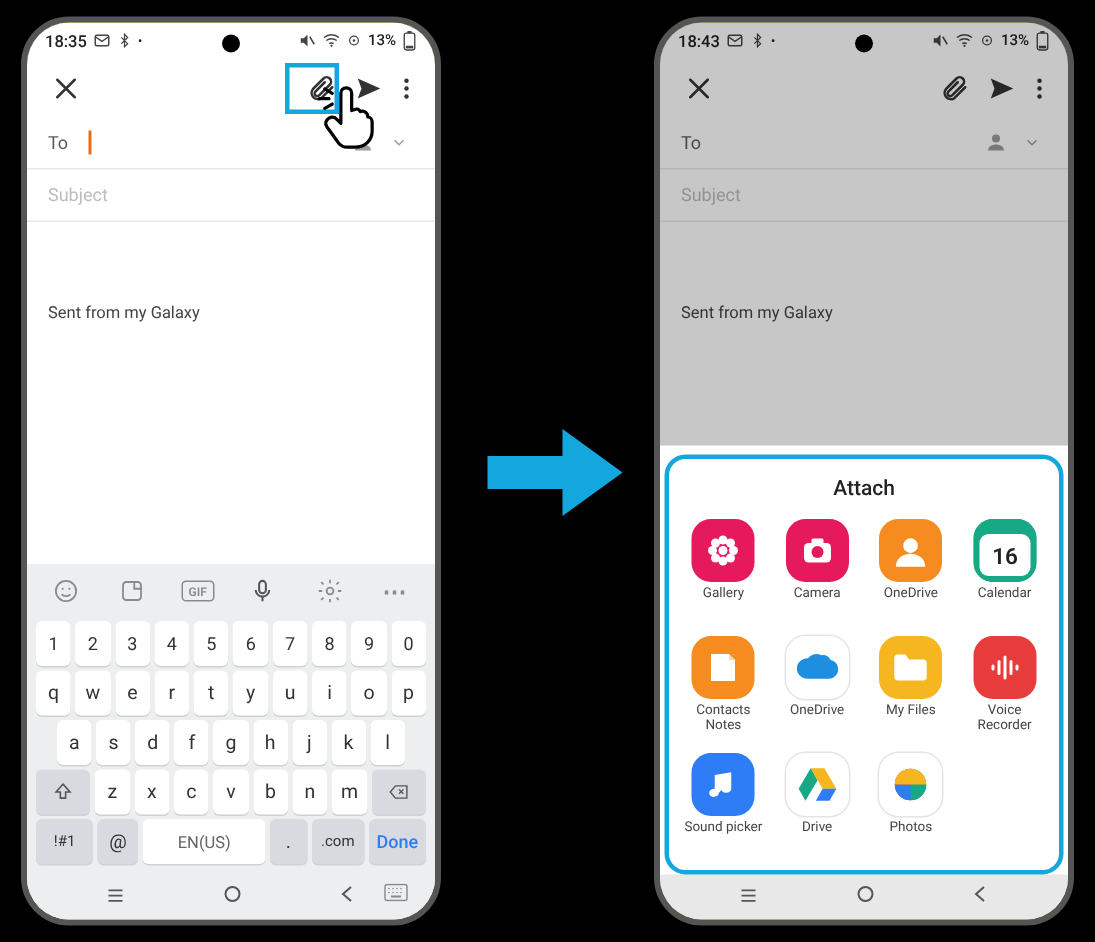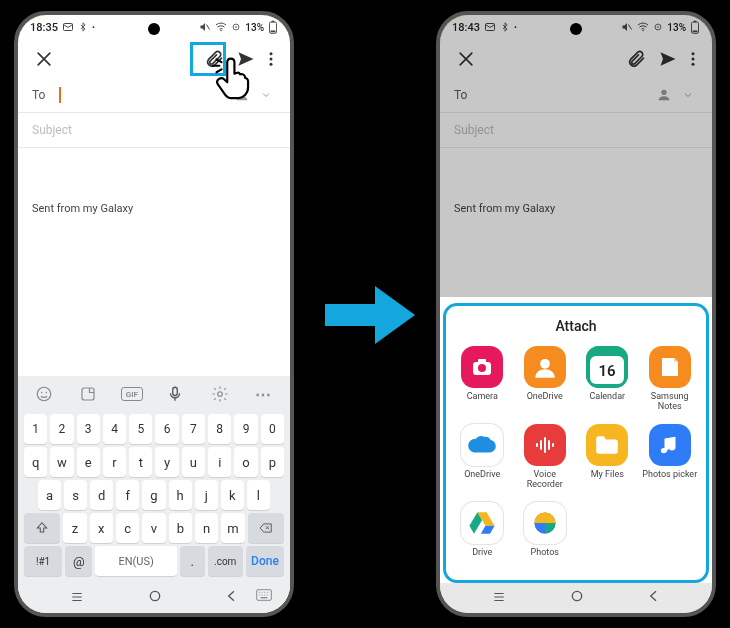--- a/index.html
+++ b/index.html
@@ -496,20 +496,36 @@
     </div>
 
     <div class="dim-overlay" style="bottom:316px; top:0; height:auto;"></div>
 
     <div class="sheet">
       <div class="sheet-title">Attach</div>
       <div class="grid" id="app-grid">
           <div class="app">
             <div class="ic" style="background: rgb(230, 25, 92);">
               <svg width="24" height="24" viewBox="0 0 24 24">
+                <circle cx="12" cy="12" r="3" fill="#fff"></circle>
+                <circle cx="12" cy="5" r="3" fill="#fff"></circle>
+                <circle cx="12" cy="19" r="3" fill="#fff"></circle>
+                <circle cx="5" cy="12" r="3" fill="#fff"></circle>
+                <circle cx="19" cy="12" r="3" fill="#fff"></circle>
+                <circle cx="7" cy="7" r="3" fill="#fff"></circle>
+                <circle cx="17" cy="7" r="3" fill="#fff"></circle>
+                <circle cx="7" cy="17" r="3" fill="#fff"></circle>
+                <circle cx="17" cy="17" r="3" fill="#fff"></circle>
+              </svg>
+            </div>
+            <div class="lbl">Gallery</div>
+          </div>
+          <div class="app">
+            <div class="ic" style="background: rgb(230, 25, 92);">
+              <svg width="24" height="24" viewBox="0 0 24 24">
                 <rect x="3" y="7" width="18" height="13" rx="3" fill="#fff"></rect>
                 <circle cx="12" cy="13" r="4" fill="#E6195C"></circle>
                 <rect x="8" y="4" width="8" height="4" rx="1" fill="#fff"></rect>
               </svg>
             </div>
             <div class="lbl">Camera</div>
           </div>
           <div class="app">
             <div class="ic" style="background: rgb(246, 139, 31);">
               <svg width="26" height="26" viewBox="0 0 24 24">
@@ -531,57 +547,57 @@
           </div>
           <div class="app">
             <div class="ic" style="background: rgb(246, 139, 31);">
               <svg width="24" height="24" viewBox="0 0 24 24">
                 <rect x="4" y="3" width="16" height="18" rx="2" fill="#fff"></rect>
                 <rect x="4" y="3" width="16" height="18" rx="2" fill="#F68B1F"></rect>
                 <path d="M4 3h12l4 4v14H4z" fill="#fff"></path>
                 <path d="M16 3v4h4" fill="#f0d9b8"></path>
               </svg>
             </div>
-            <div class="lbl">Samsung Notes</div>
+            <div class="lbl">Contacts Notes</div>
           </div>
           <div class="app">
             <div class="ic" style="background: rgb(255, 255, 255); box-shadow: rgb(228, 228, 228) 0px 0px 0px 1px;">
               <svg width="30" height="20" viewBox="0 0 48 32">
                 <path d="M14 28C7 28 2 23 2 17S7 6 14 6c3-4 9-6 14-3 4-1 8 1 10 5 5 1 8 5 8 10 0 6-5 10-11 10H14z" fill="#1E8FE0"></path>
               </svg>
             </div>
             <div class="lbl">OneDrive</div>
+          </div>
+          <div class="app">
+            <div class="ic" style="background: rgb(246, 182, 31);">
+              <svg width="26" height="22" viewBox="0 0 24 20">
+                <path d="M2 4c0-1 1-2 2-2h5l2 3h9c1 0 2 1 2 2v9c0 1-1 2-2 2H4c-1 0-2-1-2-2V4z" fill="#fff"></path>
+              </svg>
+            </div>
+            <div class="lbl">My Files</div>
           </div>
           <div class="app">
             <div class="ic" style="background: rgb(232, 59, 59);">
               <svg width="24" height="24" viewBox="0 0 24 24">
                 <rect x="3" y="10" width="2" height="4" rx="1" fill="#fff"></rect>
                 <rect x="7" y="7" width="2" height="10" rx="1" fill="#fff"></rect>
                 <rect x="11" y="4" width="2" height="16" rx="1" fill="#fff"></rect>
                 <rect x="15" y="7" width="2" height="10" rx="1" fill="#fff"></rect>
                 <rect x="19" y="10" width="2" height="4" rx="1" fill="#fff"></rect>
               </svg>
             </div>
             <div class="lbl">Voice Recorder</div>
           </div>
           <div class="app">
-            <div class="ic" style="background: rgb(246, 182, 31);">
-              <svg width="26" height="22" viewBox="0 0 24 20">
-                <path d="M2 4c0-1 1-2 2-2h5l2 3h9c1 0 2 1 2 2v9c0 1-1 2-2 2H4c-1 0-2-1-2-2V4z" fill="#fff"></path>
-              </svg>
-            </div>
-            <div class="lbl">My Files</div>
-          </div>
-          <div class="app">
             <div class="ic" style="background: rgb(46, 124, 246);">
               <svg width="22" height="22" viewBox="0 0 24 24">
                 <path d="M9 18c0 2-2 3-4 3s-3-1-3-3 2-3 4-3V5l12-2v12c0 2-2 3-4 3s-3-1-3-3 2-3 4-3" fill="#fff"></path>
               </svg>
             </div>
-            <div class="lbl">Photos picker</div>
+            <div class="lbl">Sound picker</div>
           </div>
           <div class="app">
             <div class="ic" style="background: rgb(255, 255, 255); box-shadow: rgb(228, 228, 228) 0px 0px 0px 1px;">
               <svg width="28" height="24" viewBox="0 0 48 42">
                 <path d="M16 2h16l14 24H30z" fill="#F6B61F"></path>
                 <path d="M30 26h16l-8 14H22z" fill="#2E7CF6"></path>
                 <path d="M16 2L2 26l8 14 14-24z" fill="#17A884"></path>
               </svg>
             </div>
             <div class="lbl">Drive</div>

